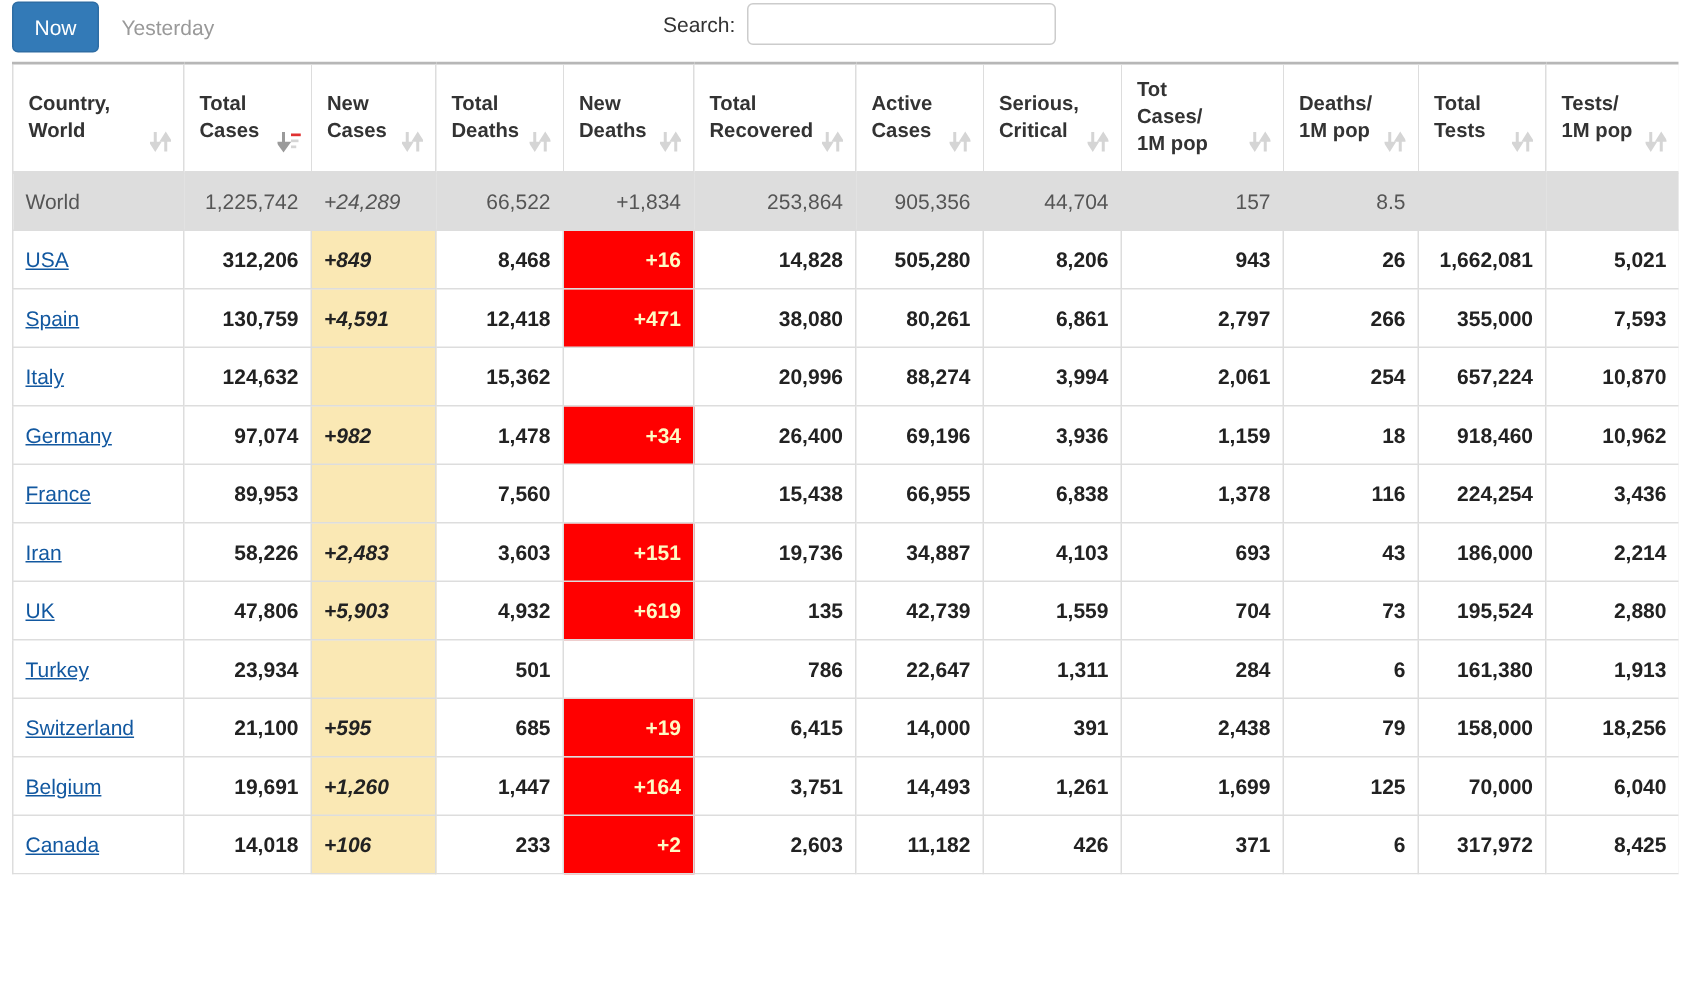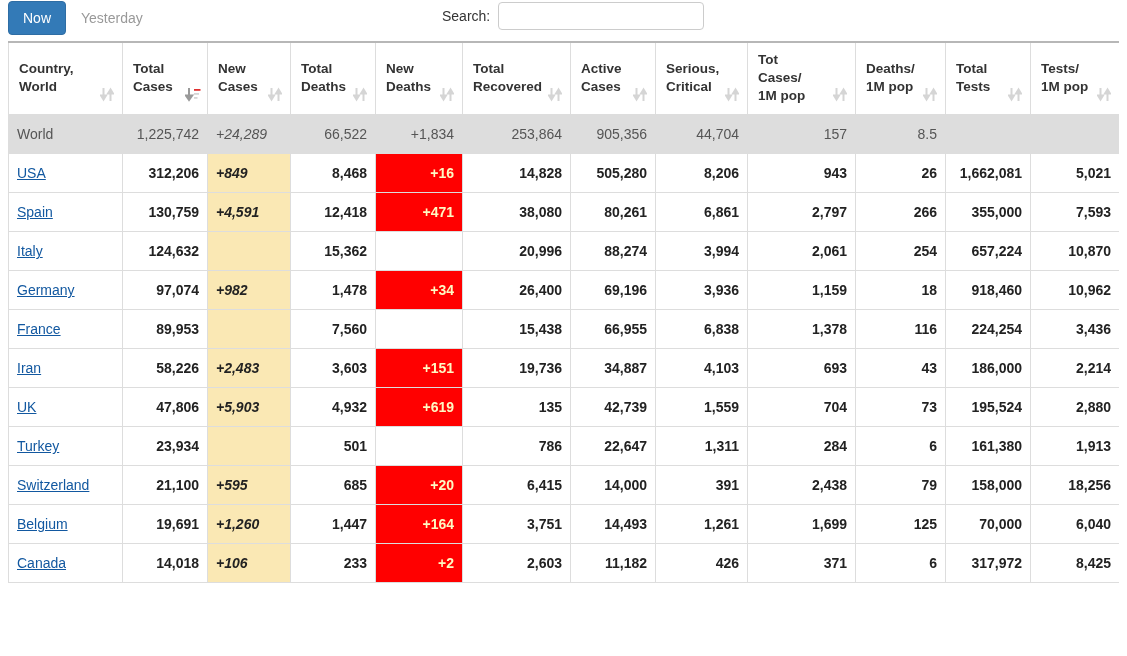--- a/index.html
+++ b/index.html
@@ -396,21 +396,21 @@
             <td class="c-num">284</td>
             <td class="c-num">6</td>
             <td class="c-num">161,380</td>
             <td class="c-num">1,913</td>
           </tr>
           <tr class="data-row">
             <td class="c-country"><span class="country-link">Switzerland</span></td>
             <td class="c-num">21,100</td>
             <td class="newcases">+595</td>
             <td class="c-num">685</td>
-            <td class="newdeaths">+20</td>
+            <td class="newdeaths">+19</td>
             <td class="c-num">6,415</td>
             <td class="c-num">14,000</td>
             <td class="c-num">391</td>
             <td class="c-num">2,438</td>
             <td class="c-num">79</td>
             <td class="c-num">158,000</td>
             <td class="c-num">18,256</td>
           </tr>
           <tr class="data-row">
             <td class="c-country"><span class="country-link">Belgium</span></td>

